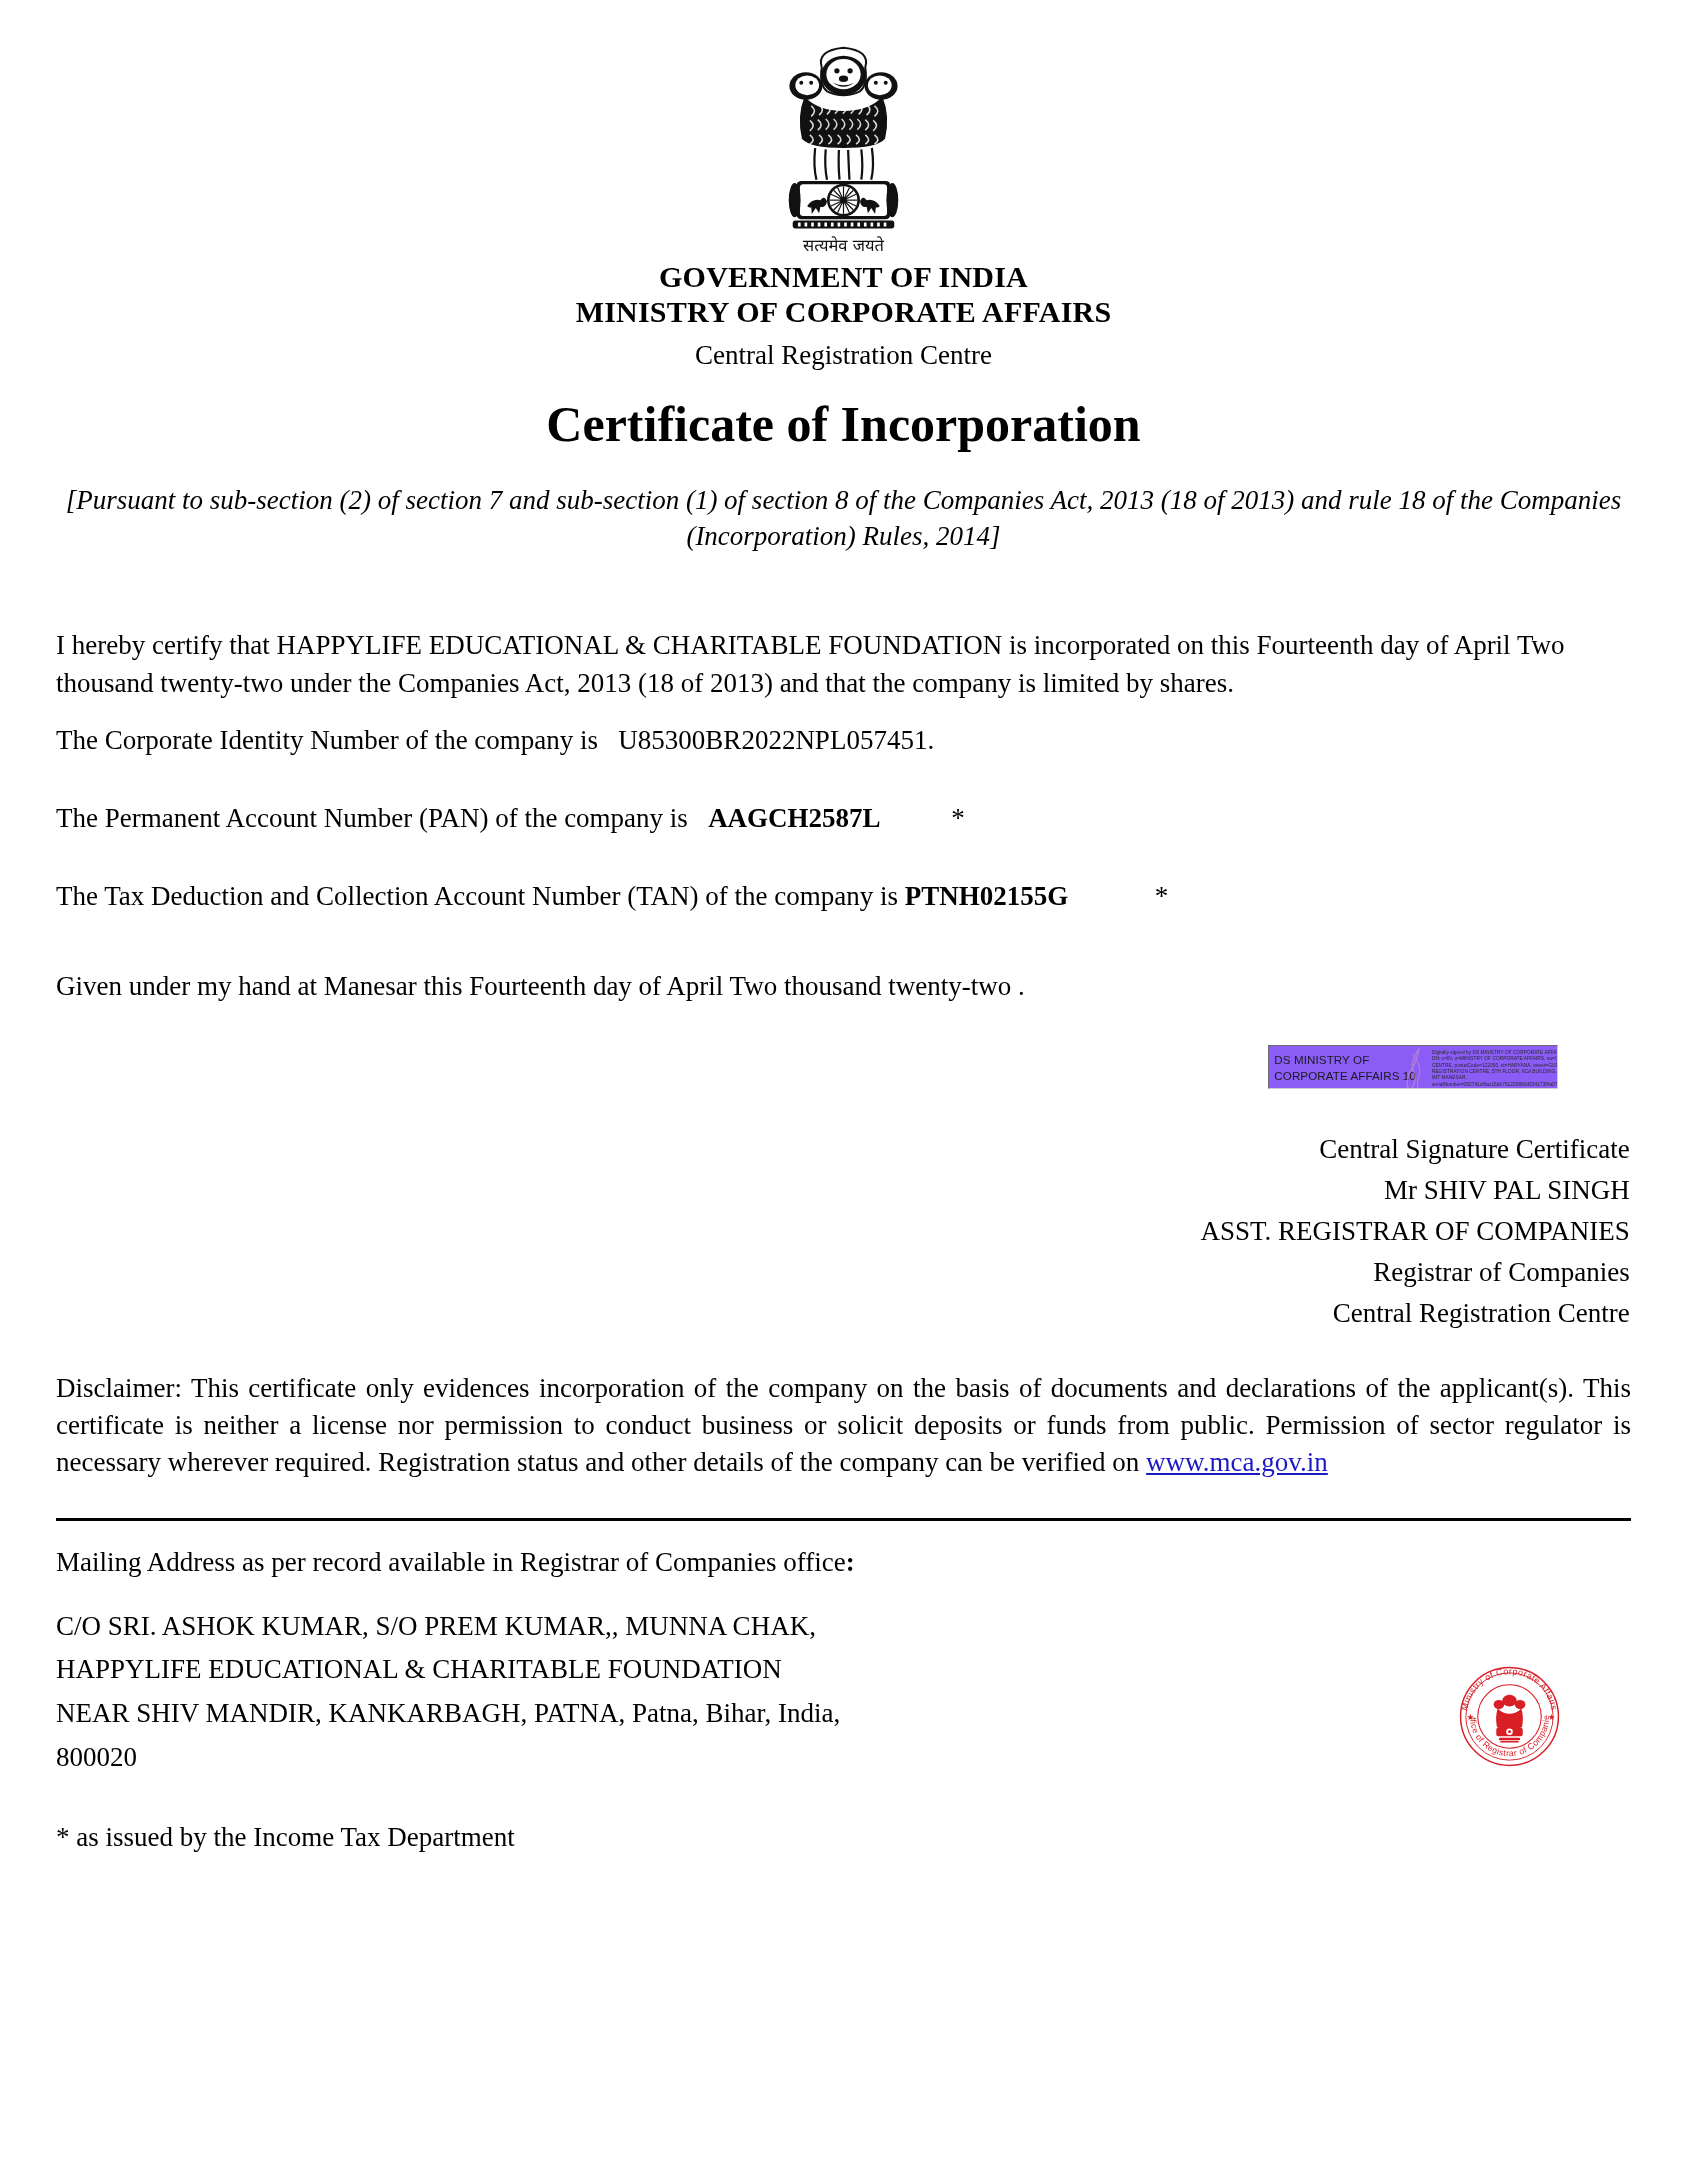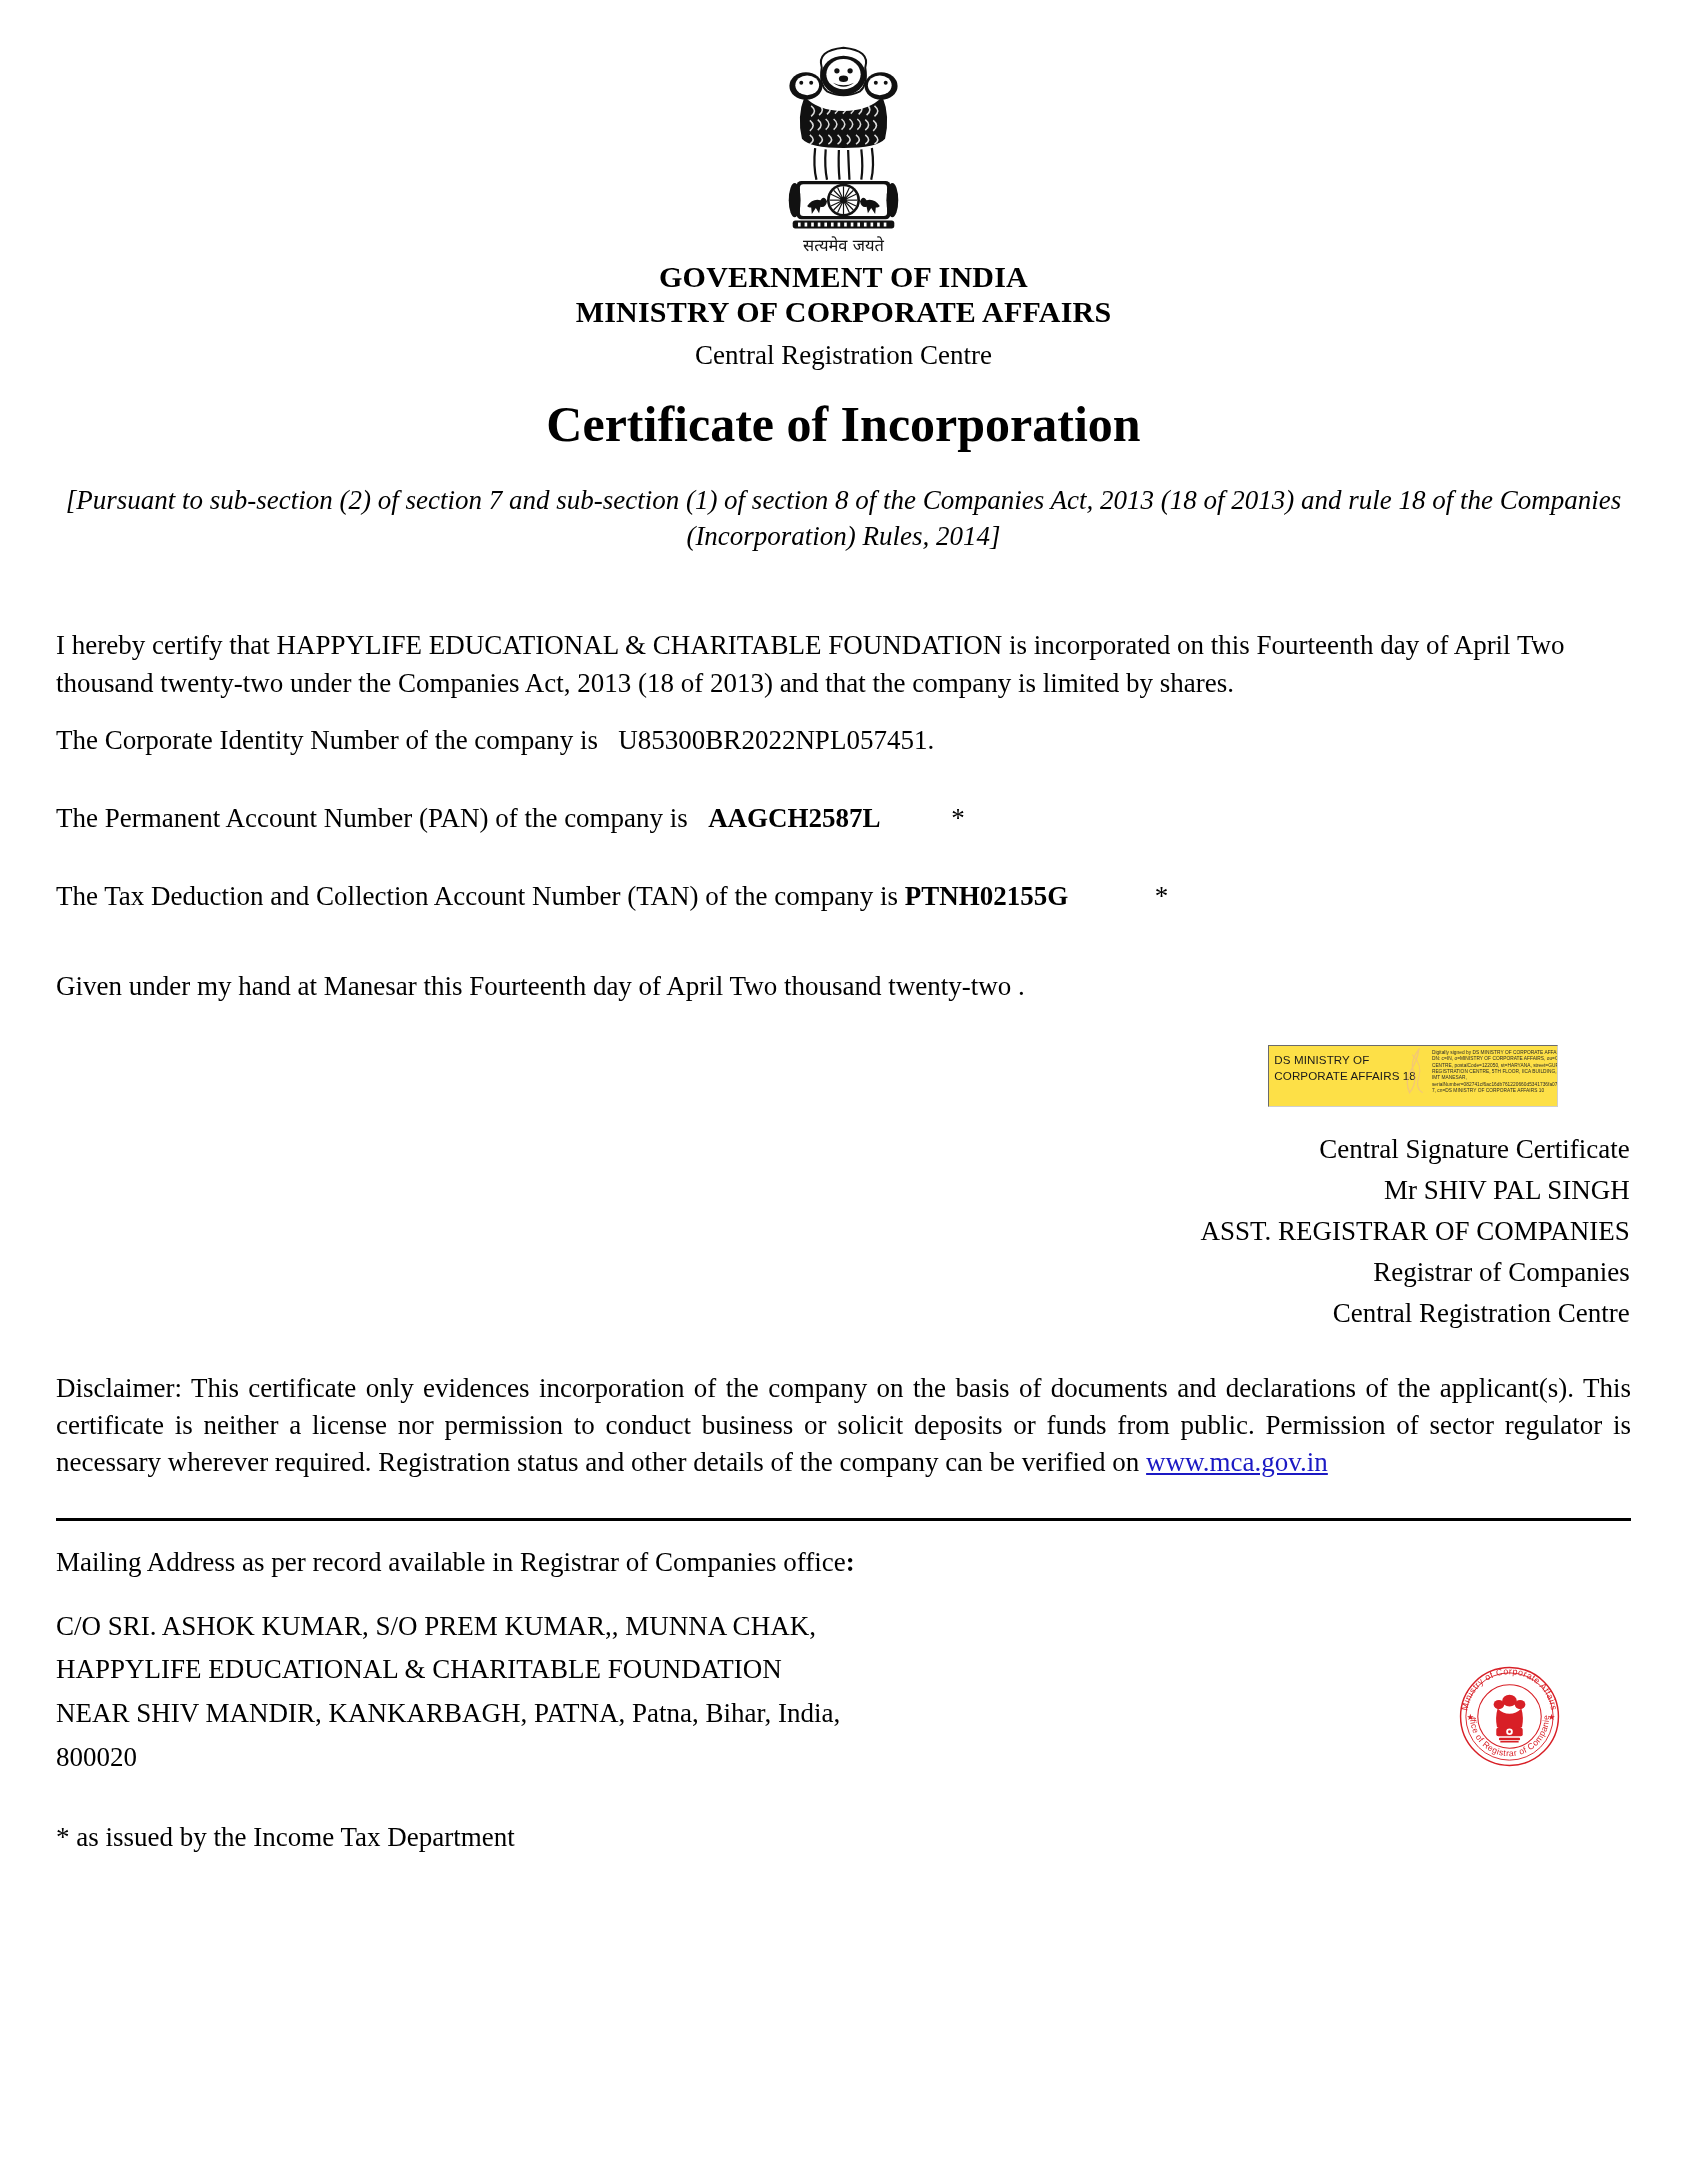--- a/index.html
+++ b/index.html
@@ -89,25 +89,25 @@
   .dsc-area {
     position: relative;
     height: 79px;
     margin-top: 40px;
   }
   .dsc-box {
     position: absolute;
     right: 73px;
     top: 0;
     width: 290px;
-    height: 62px;
+    height: 44px;
     border: 1.3px solid #6b6b6b;
     border-right: 0.7px solid #cfcfcf;
     border-bottom: 0.7px solid #cfcfcf;
-    background: #fde047;
+    background: #8b5cf6;
     box-sizing: border-box;
     overflow: hidden;
     display: flex;
     align-items: stretch;
     font-family: "Liberation Sans", "DejaVu Sans", sans-serif;
   }
   .dsc-left {
     flex: 0 0 140px;
     padding: 6.6px 0 0 5.3px;
     font-size: 11.6px;
@@ -316,21 +316,21 @@
 
     <div class="spacer-md"></div>
 
     <p class="para">Given under my hand at Manesar this Fourteenth day of April Two thousand twenty-two .</p>
   </div>
 
   <div class="dsc-area">
     <div class="dsc-box">
       <div class="dsc-left">
         <div>DS MINISTRY OF</div>
-        <div>CORPORATE AFFAIRS 18</div>
+        <div>CORPORATE AFFAIRS 10</div>
       </div>
       <svg class="dsc-swirl" viewBox="0 0 56 70" aria-hidden="true">
         <path d="M30 2 q-14 18 -8 34 q6 16 -6 32 q-8 -18 2 -34 q10 -16 12 -32z" fill="none" stroke="#e8a9ad" stroke-width="2"></path>
         <path d="M20 10 q16 16 10 34 q-6 18 6 24" fill="none" stroke="#e8a9ad" stroke-width="1.6"></path>
       </svg>
       <div class="dsc-right">
         <div>Digitally signed by DS MINISTRY OF CORPORATE AFFAIRS 10</div>
         <div>DN: c=IN, o=MINISTRY OF CORPORATE AFFAIRS, ou=CENTRAL REGISTRATION</div>
         <div>CENTRE, postalCode=122050, st=HARYANA, street=GURGAON, 2.5.4.51=CENTRAL</div>
         <div>REGISTRATION CENTRE, 5TH FLOOR, IICA BUILDING, PLOT NO. 6,7,8, SECTOR -5</div>

